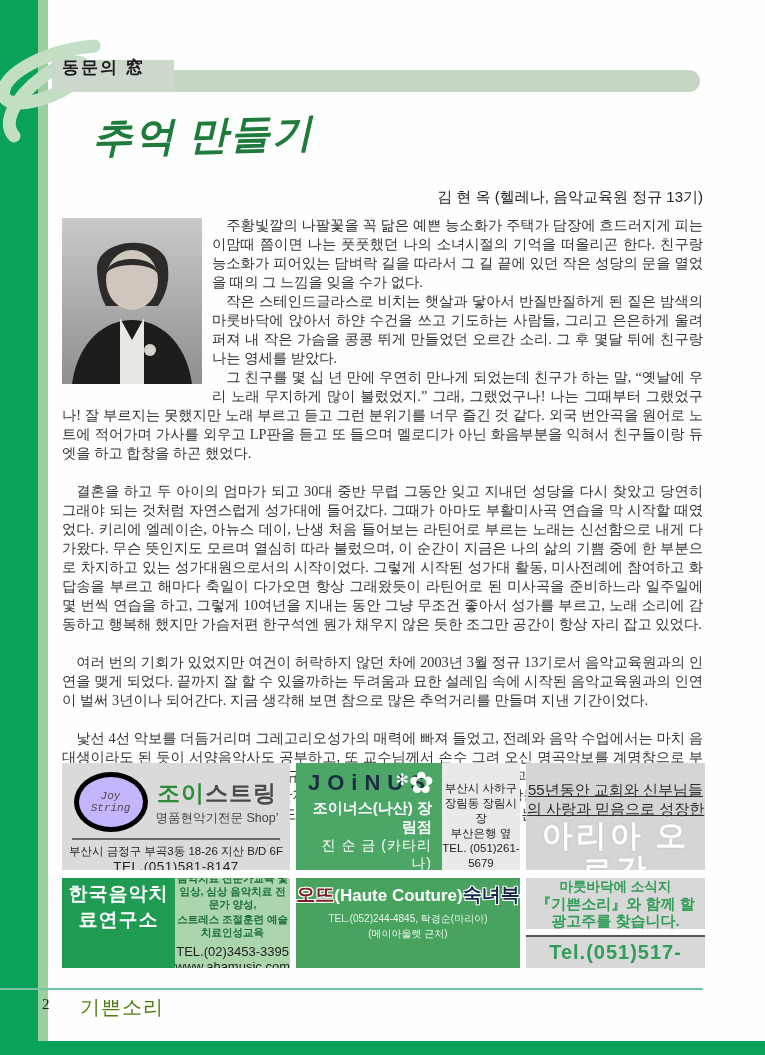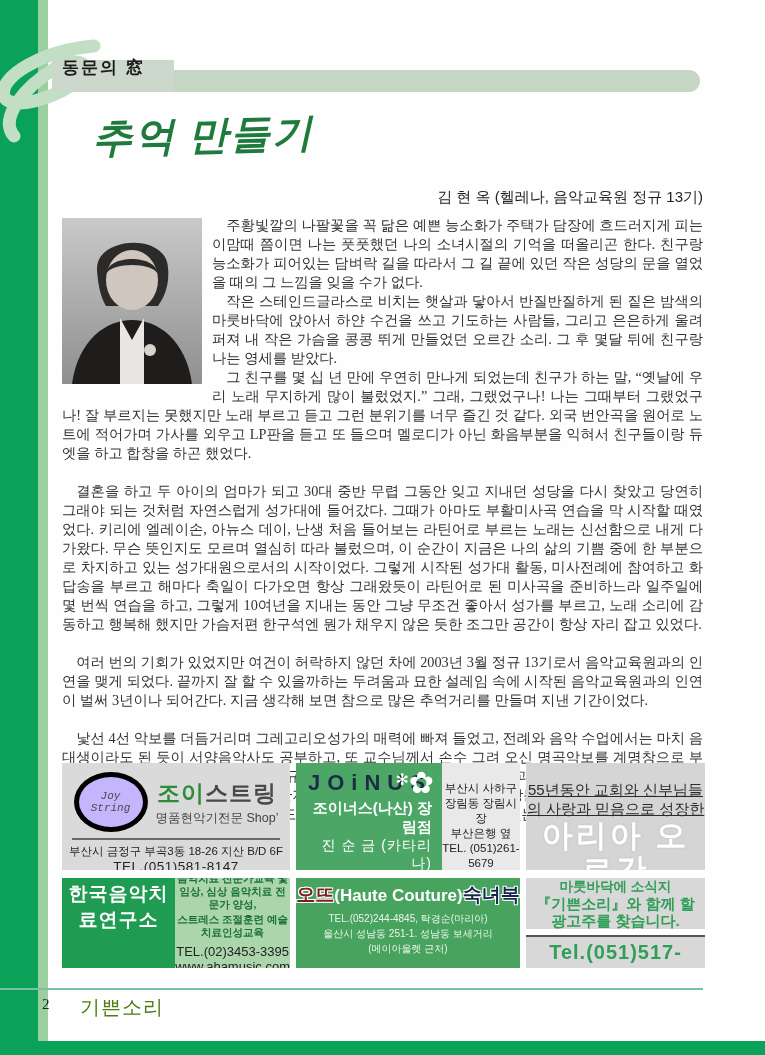--- a/index.html
+++ b/index.html
@@ -171,21 +171,20 @@
     <div class="therapy-body">
       <div class="therapy-line">음악치료 전문가교육 및 임상, 심상 음악치료 전문가 양성,</div>
       <div class="therapy-line">스트레스 조절훈련 예술치료인성교육</div>
       <div class="therapy-tel">TEL.(02)3453-3395 www.ahamusic.com</div>
     </div>
   </div>
 
   <div class="ad ad-haute">
     <div class="haute-head"><span class="haute-kr">오뜨</span><span class="haute-en">(Haute Couture)</span><span class="haute-suffix">숙녀복</span></div>
     <div class="haute-line first">TEL.(052)244-4845, 탁경순(마리아)</div>
-    <div class="haute-line">울산시 성남동 251-1. 성남동 보세거리</div>
     <div class="haute-line">(메이아울렛 근처)</div>
   </div>
 
   <div class="ad ad-adv">
     <div class="adv-top">
       <div>마룻바닥에 소식지</div>
       <div class="big">『기쁜소리』와 함께 할</div>
       <div class="big">광고주를 찾습니다.</div>
     </div>
     <div class="adv-bottom">Tel.(051)517-8241</div>

